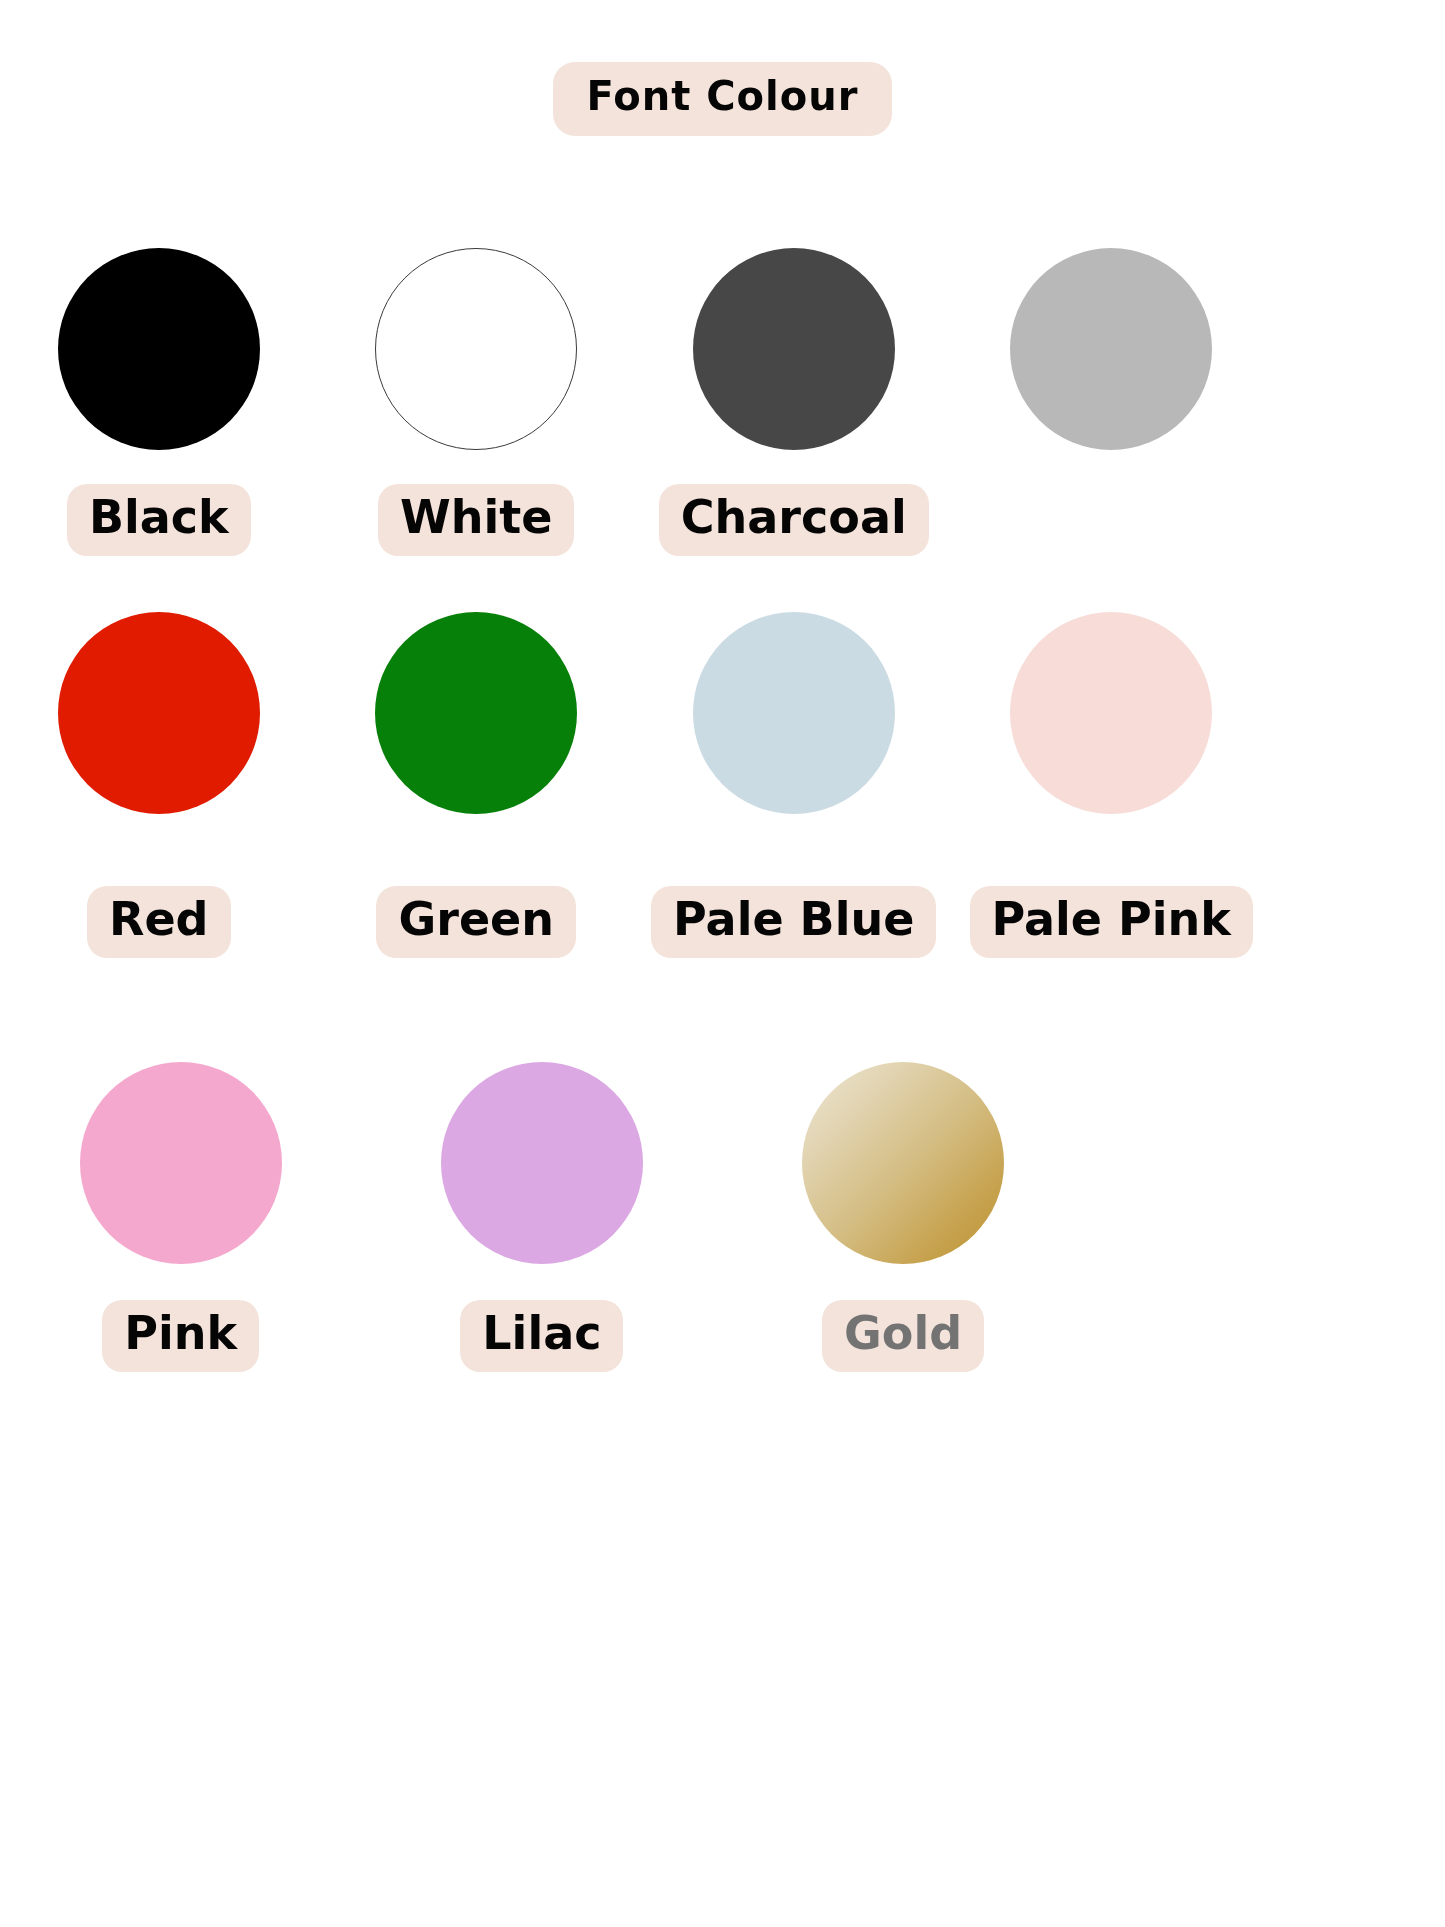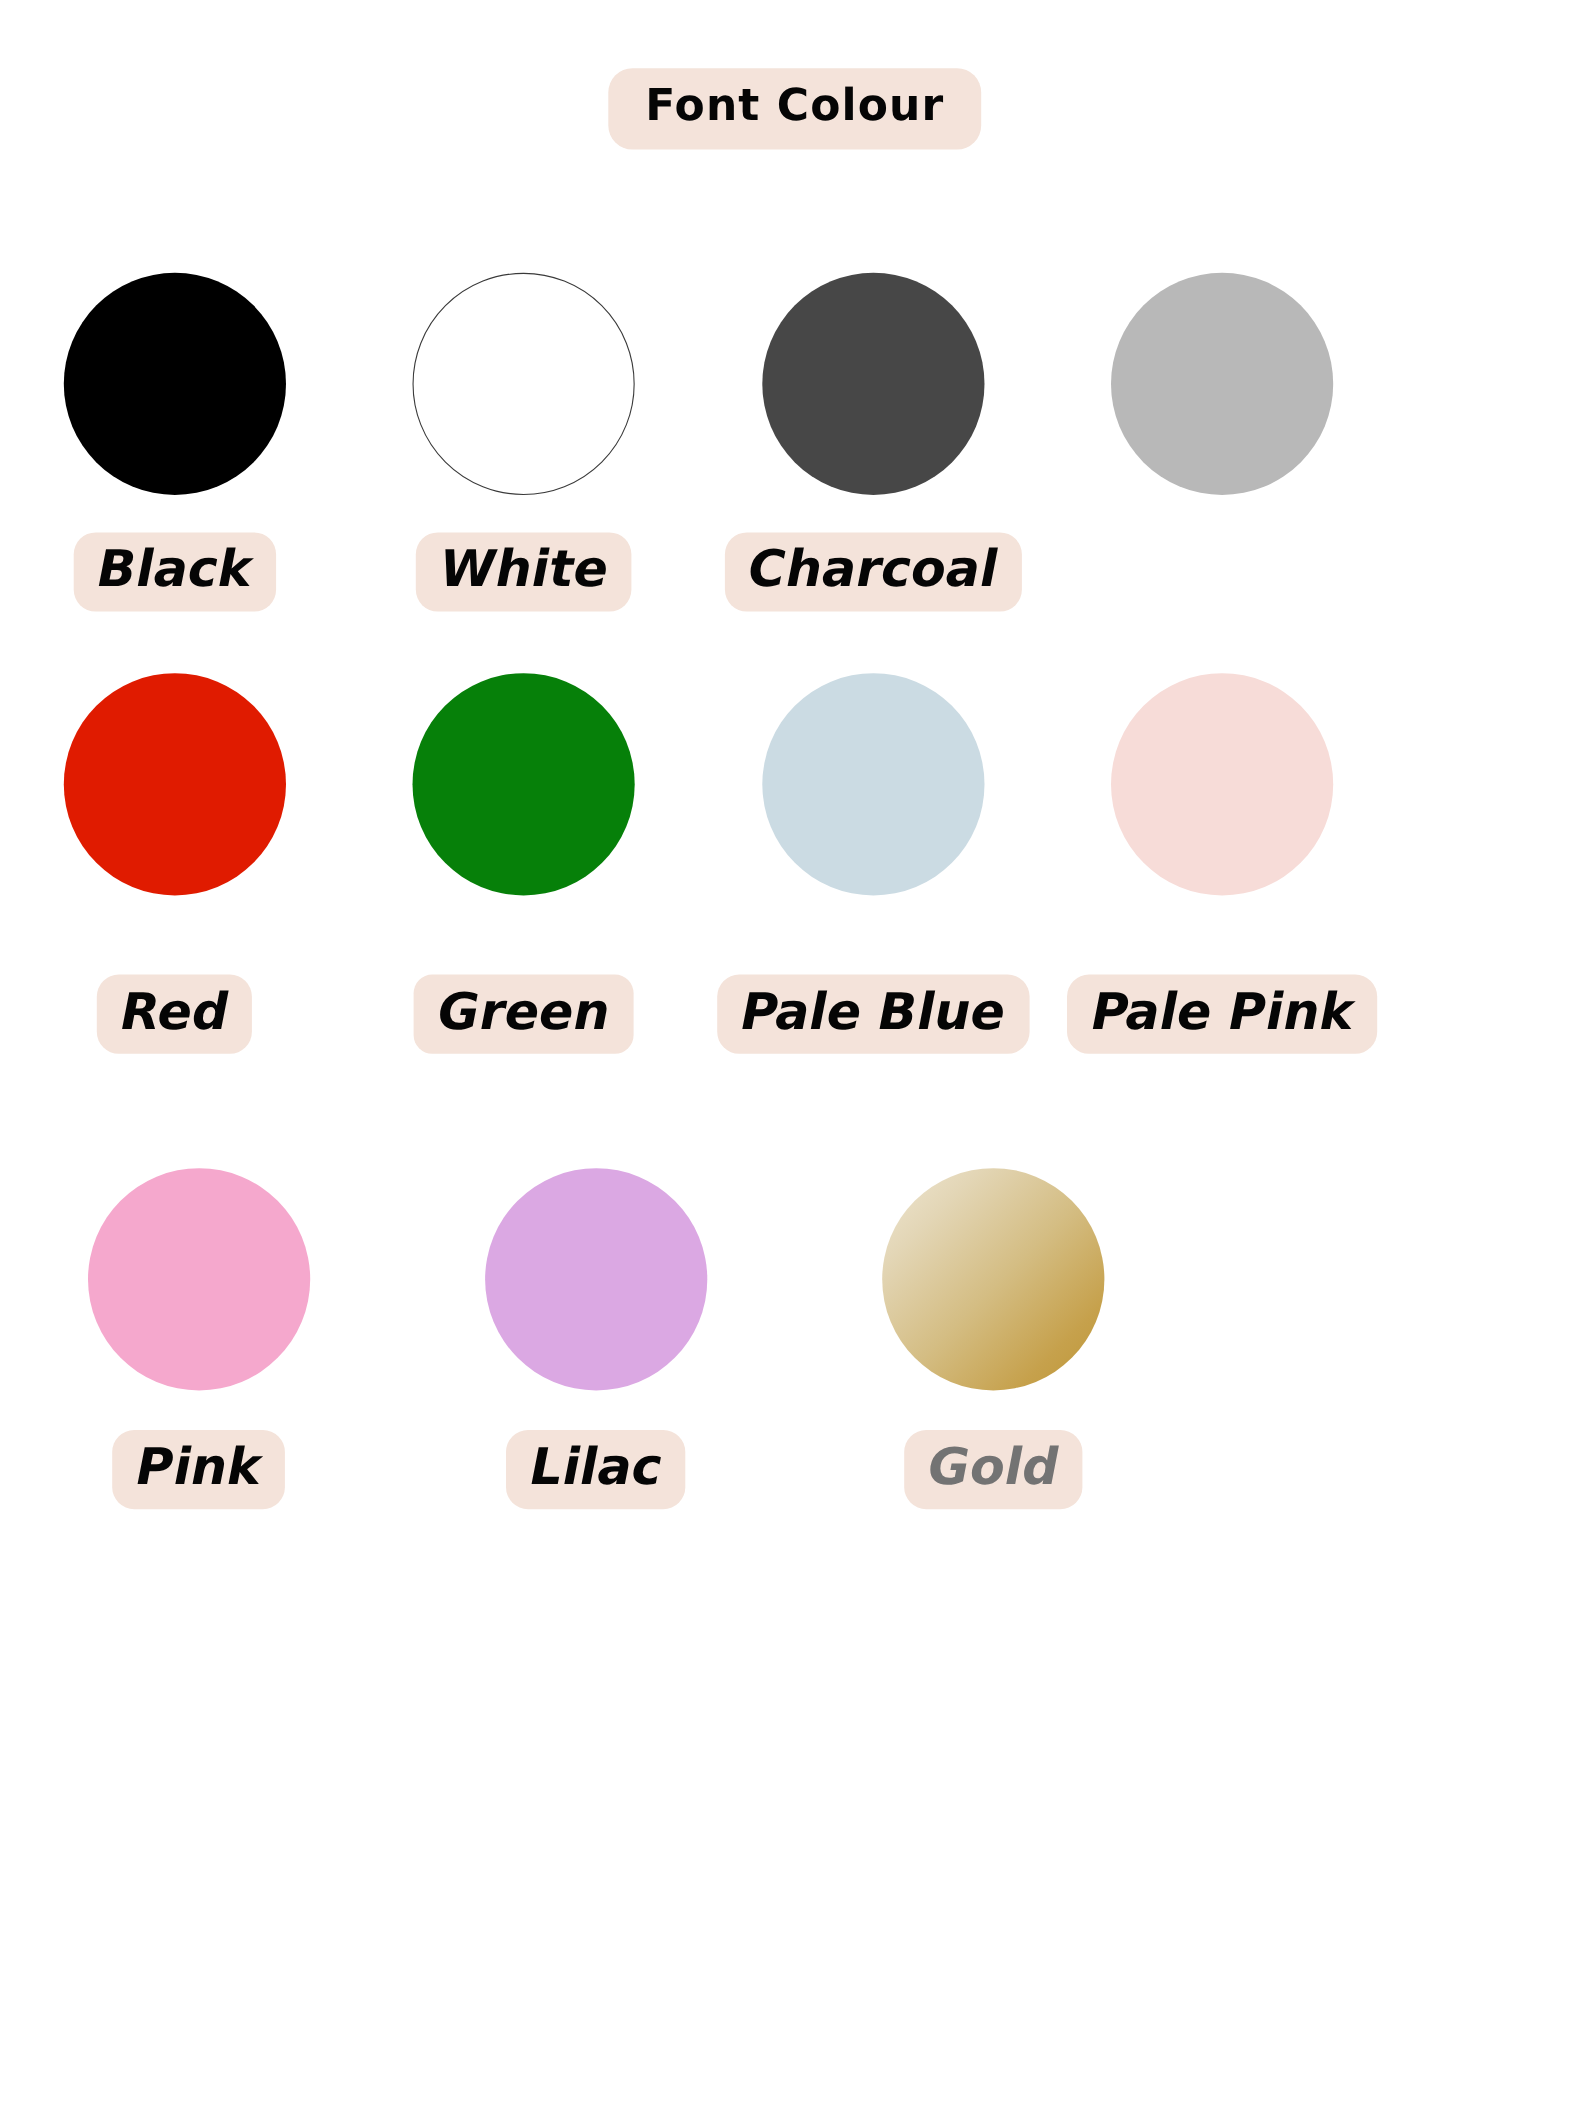--- a/index.html
+++ b/index.html
@@ -44,21 +44,20 @@
   
   .grid {
     position: absolute;
     top: 230px;
     left: 0;
     width: 1445px;
   }
   .row {
     display: flex;
     width: 1270px;
-    font-style: italic;
   }
   .row-1 { height: 360px; }
   .row-2 { height: 460px; }
   .row-3 { height: 360px; }
 
   .cell {
     width: 361.25px;
     position: relative;
     display: flex;
     flex-direction: column;
@@ -148,21 +147,21 @@
       <div class="swatch" style="background: rgb(224, 27, 0);"></div>
       <div class="label-wrap">
         <div class="label-badge" style="background: rgb(244, 227, 218);">
           <div class="label-text" style="color: rgb(5, 5, 5);">Red</div>
         </div>
       </div>
     </div>
     <div class="cell">
       <div class="swatch" style="background: rgb(6, 128, 9);"></div>
       <div class="label-wrap">
-        <div class="label-badge" style="background: rgb(244, 227, 218); border-radius: 17px;">
+        <div class="label-badge" style="background: rgb(244, 227, 218);">
           <div class="label-text" style="color: rgb(5, 5, 5);">Green</div>
         </div>
       </div>
     </div>
     <div class="cell">
       <div class="swatch" style="background: rgb(203, 219, 227);"></div>
       <div class="label-wrap">
         <div class="label-badge" style="background: rgb(244, 227, 218);">
           <div class="label-text" style="color: rgb(5, 5, 5);">Pale Blue</div>
         </div>

